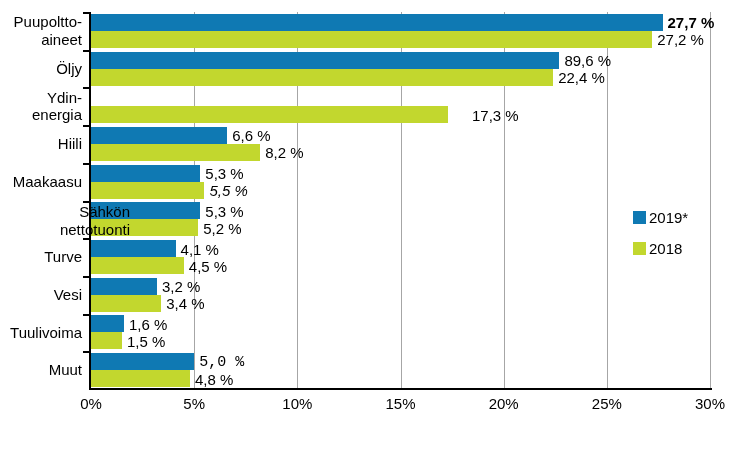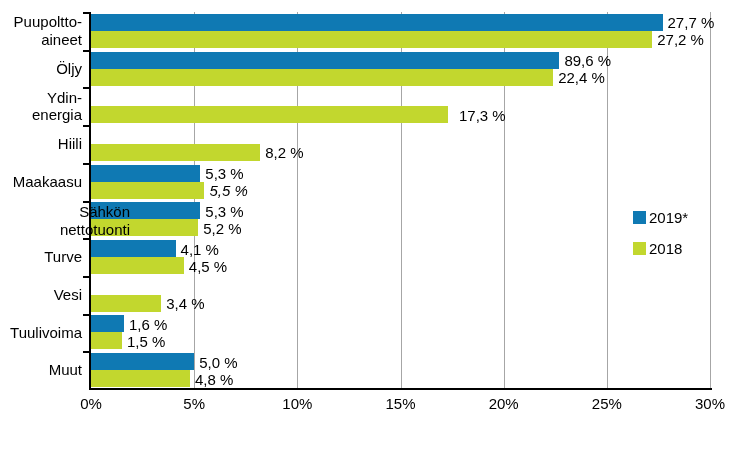--- a/index.html
+++ b/index.html
@@ -140,37 +140,41 @@
 
   <div class="plot-area" id="plot-area">
       <div class="gridline" style="left: 103.167px;"></div>
       <div class="gridline" style="left: 206.333px;"></div>
       <div class="gridline" style="left: 309.5px;"></div>
       <div class="gridline" style="left: 412.667px;"></div>
       <div class="gridline" style="left: 515.833px;"></div>
       <div class="gridline" style="left: 619px;"></div>
       <div class="bar-row" style="top: 1.85px; width: 619px;">
         <div class="bar s2019" style="width: 571.543px; background: rgb(15, 121, 179);"></div>
-        <div class="bar-label" style="left: 571.543px;">27,7 %</div>
+        <div class="bar-label" style="left: 571.543px; font-weight: bold;">27,7 %</div>
       </div>
       <div class="bar-row" style="top: 18.85px; width: 619px;">
         <div class="bar s2018" style="width: 561.227px; background: rgb(194, 215, 46);"></div>
         <div class="bar-label" style="left: 561.227px;">27,2 %</div>
       </div>
       <div class="bar-row" style="top: 39.55px; width: 619px;">
         <div class="bar s2019" style="width: 468.377px; background: rgb(15, 121, 179);"></div>
         <div class="bar-label" style="left: 468.377px;">89,6 %</div>
       </div>
       <div class="bar-row" style="top: 56.55px; width: 619px;">
         <div class="bar s2018" style="width: 462.187px; background: rgb(194, 215, 46);"></div>
         <div class="bar-label" style="left: 462.187px;">22,4 %</div>
       </div>
       <div class="bar-row" style="top: 94.25px; width: 619px;">
         <div class="bar s2018" style="width: 356.957px; background: rgb(194, 215, 46);"></div>
-        <div class="bar-label" style="left: 363px;">17,3 %</div>
+        <div class="bar-label" style="left: 376px;">17,3 %</div>
+      </div>
+      <div class="bar-row" style="top: 114.95px; width: 619px;">
+        <div class="bar s2019" style="width: 136.18px; background: rgb(15, 121, 179);"></div>
+        <div class="bar-label" style="left: 136.18px;">6,6 %</div>
       </div>
       <div class="bar-row" style="top: 131.95px; width: 619px;">
         <div class="bar s2018" style="width: 169.193px; background: rgb(194, 215, 46);"></div>
         <div class="bar-label" style="left: 169.193px;">8,2 %</div>
       </div>
       <div class="bar-row" style="top: 152.65px; width: 619px;">
         <div class="bar s2019" style="width: 109.357px; background: rgb(15, 121, 179);"></div>
         <div class="bar-label" style="left: 109.357px;">5,3 %</div>
       </div>
       <div class="bar-row" style="top: 169.65px; width: 619px;">
@@ -186,33 +190,37 @@
         <div class="bar-label" style="left: 107.293px;">5,2 %</div>
       </div>
       <div class="bar-row" style="top: 228.05px; width: 619px;">
         <div class="bar s2019" style="width: 84.5967px; background: rgb(15, 121, 179);"></div>
         <div class="bar-label" style="left: 84.5967px;">4,1 %</div>
       </div>
       <div class="bar-row" style="top: 245.05px; width: 619px;">
         <div class="bar s2018" style="width: 92.85px; background: rgb(194, 215, 46);"></div>
         <div class="bar-label" style="left: 92.85px;">4,5 %</div>
       </div>
+      <div class="bar-row" style="top: 265.75px; width: 619px;">
+        <div class="bar s2019" style="width: 66.0267px; background: rgb(15, 121, 179);"></div>
+        <div class="bar-label" style="left: 66.0267px;">3,2 %</div>
+      </div>
       <div class="bar-row" style="top: 282.75px; width: 619px;">
         <div class="bar s2018" style="width: 70.1533px; background: rgb(194, 215, 46);"></div>
         <div class="bar-label" style="left: 70.1533px;">3,4 %</div>
       </div>
       <div class="bar-row" style="top: 303.45px; width: 619px;">
         <div class="bar s2019" style="width: 33.0133px; background: rgb(15, 121, 179);"></div>
         <div class="bar-label" style="left: 33.0133px;">1,6 %</div>
       </div>
       <div class="bar-row" style="top: 320.45px; width: 619px; padding-left: 16px;">
         <div class="bar s2018" style="width: 30.95px; background: rgb(194, 215, 46);"></div>
         <div class="bar-label" style="left: 30.95px;">1,5 %</div>
       </div>
-      <div class="bar-row" style="top: 341.15px; width: 619px;">
+      <div class="bar-row" style="top: 341.15px; width: 619px; font-family: Liberation Mono, monospace;">
         <div class="bar s2019" style="width: 103.167px; background: rgb(15, 121, 179);"></div>
         <div class="bar-label" style="left: 103.167px;">5,0 %</div>
       </div>
       <div class="bar-row" style="top: 358.15px; width: 619px;">
         <div class="bar s2018" style="width: 99.04px; background: rgb(194, 215, 46);"></div>
         <div class="bar-label" style="left: 99.04px;">4,8 %</div>
       </div>
     </div>
 
   <div class="axis-y"></div>

